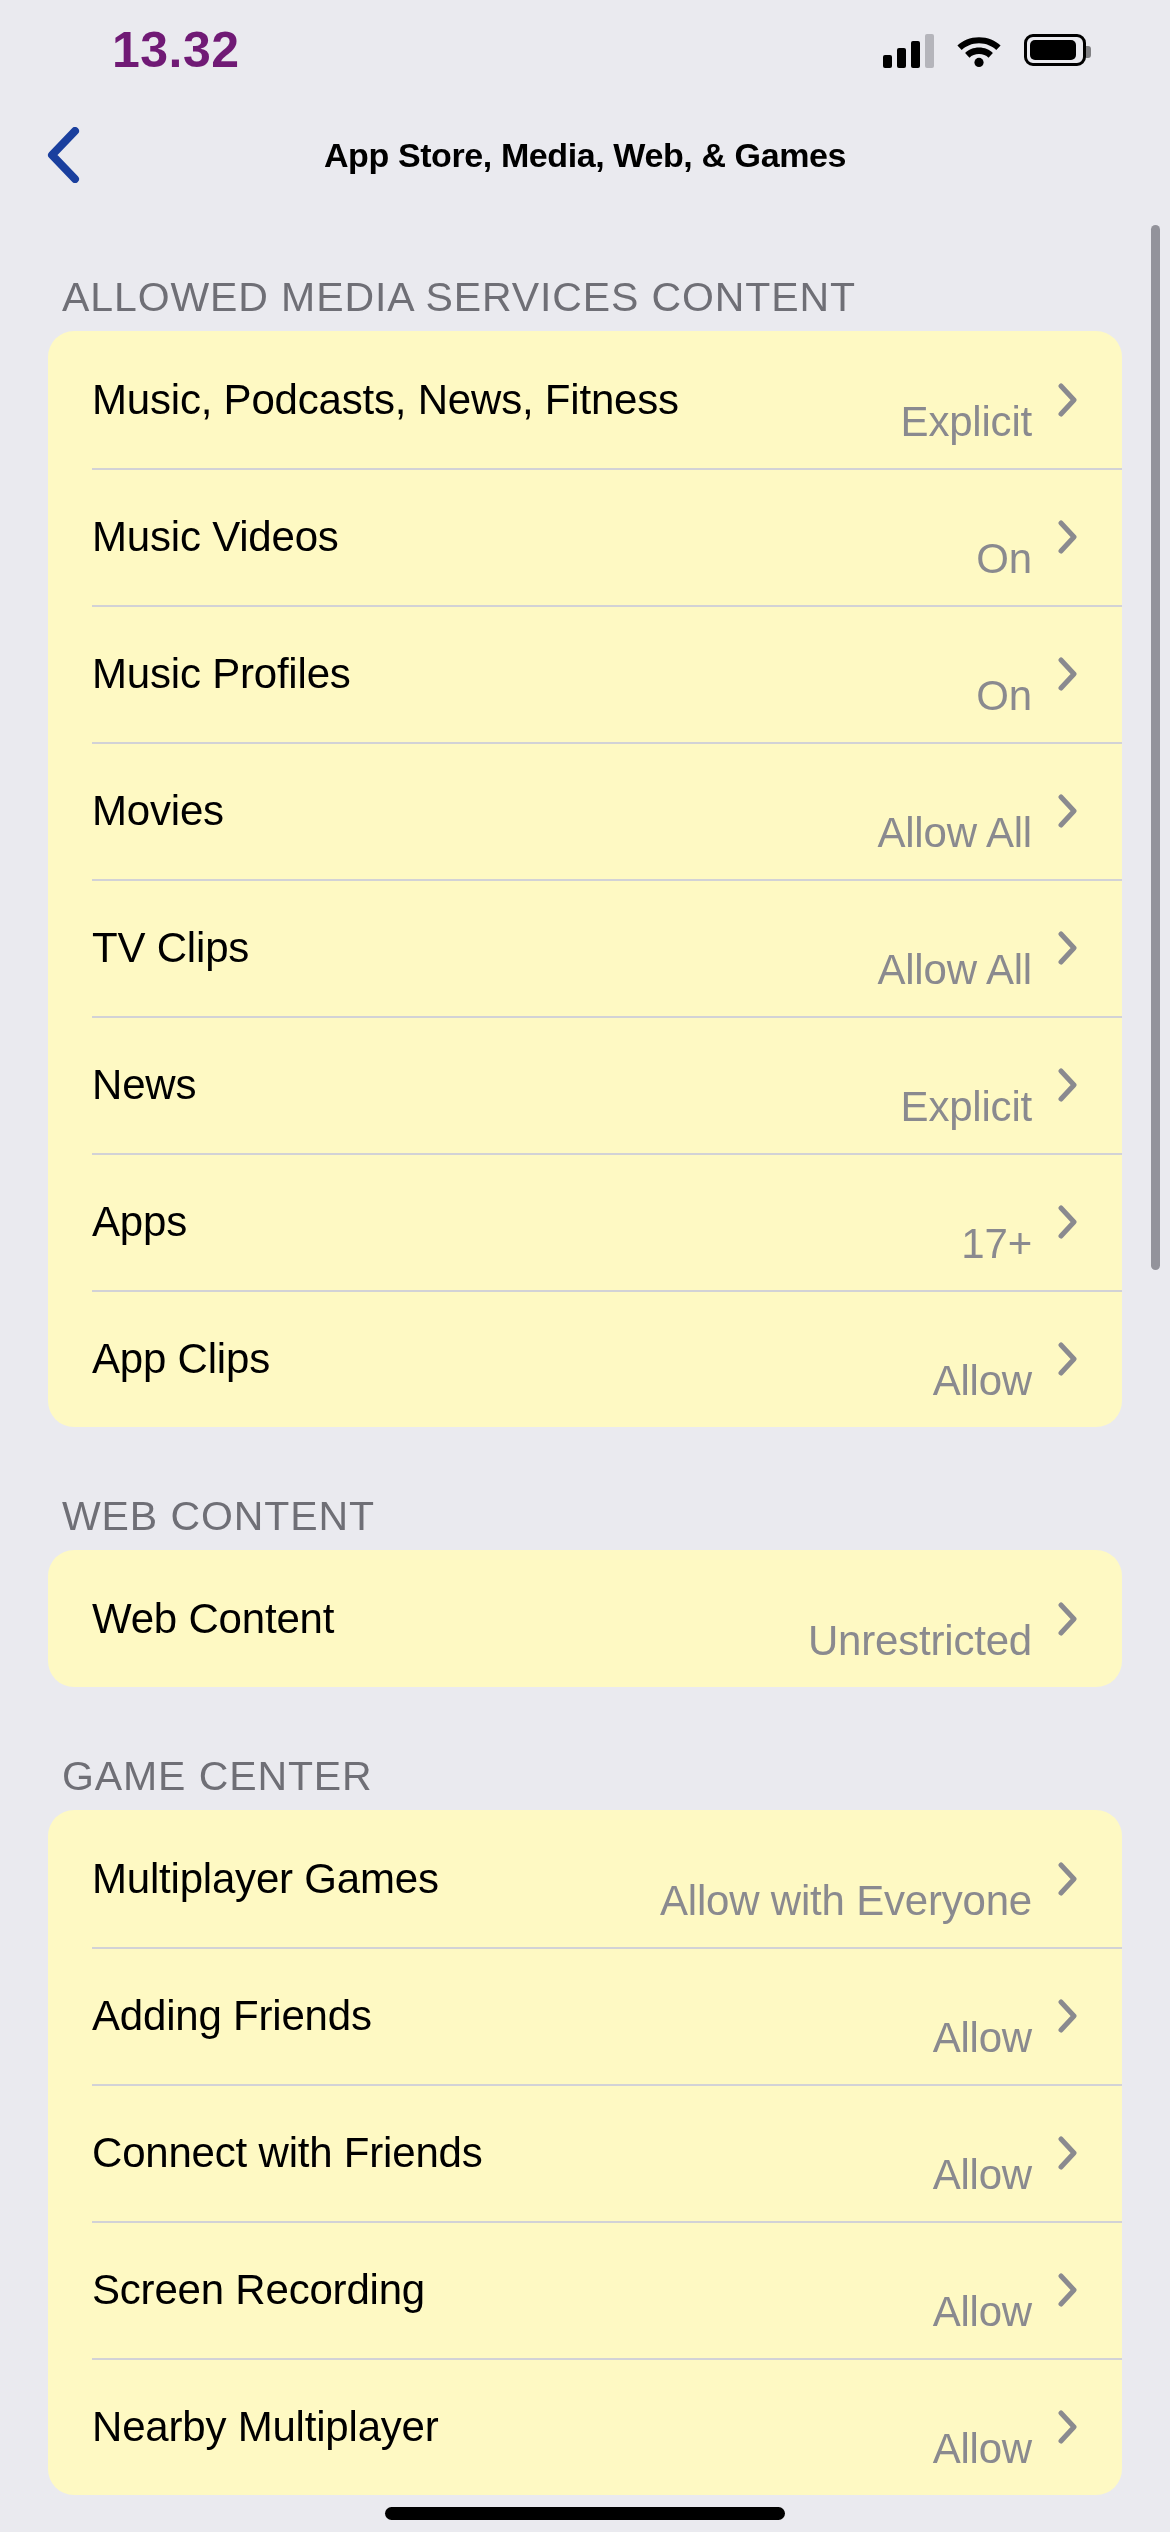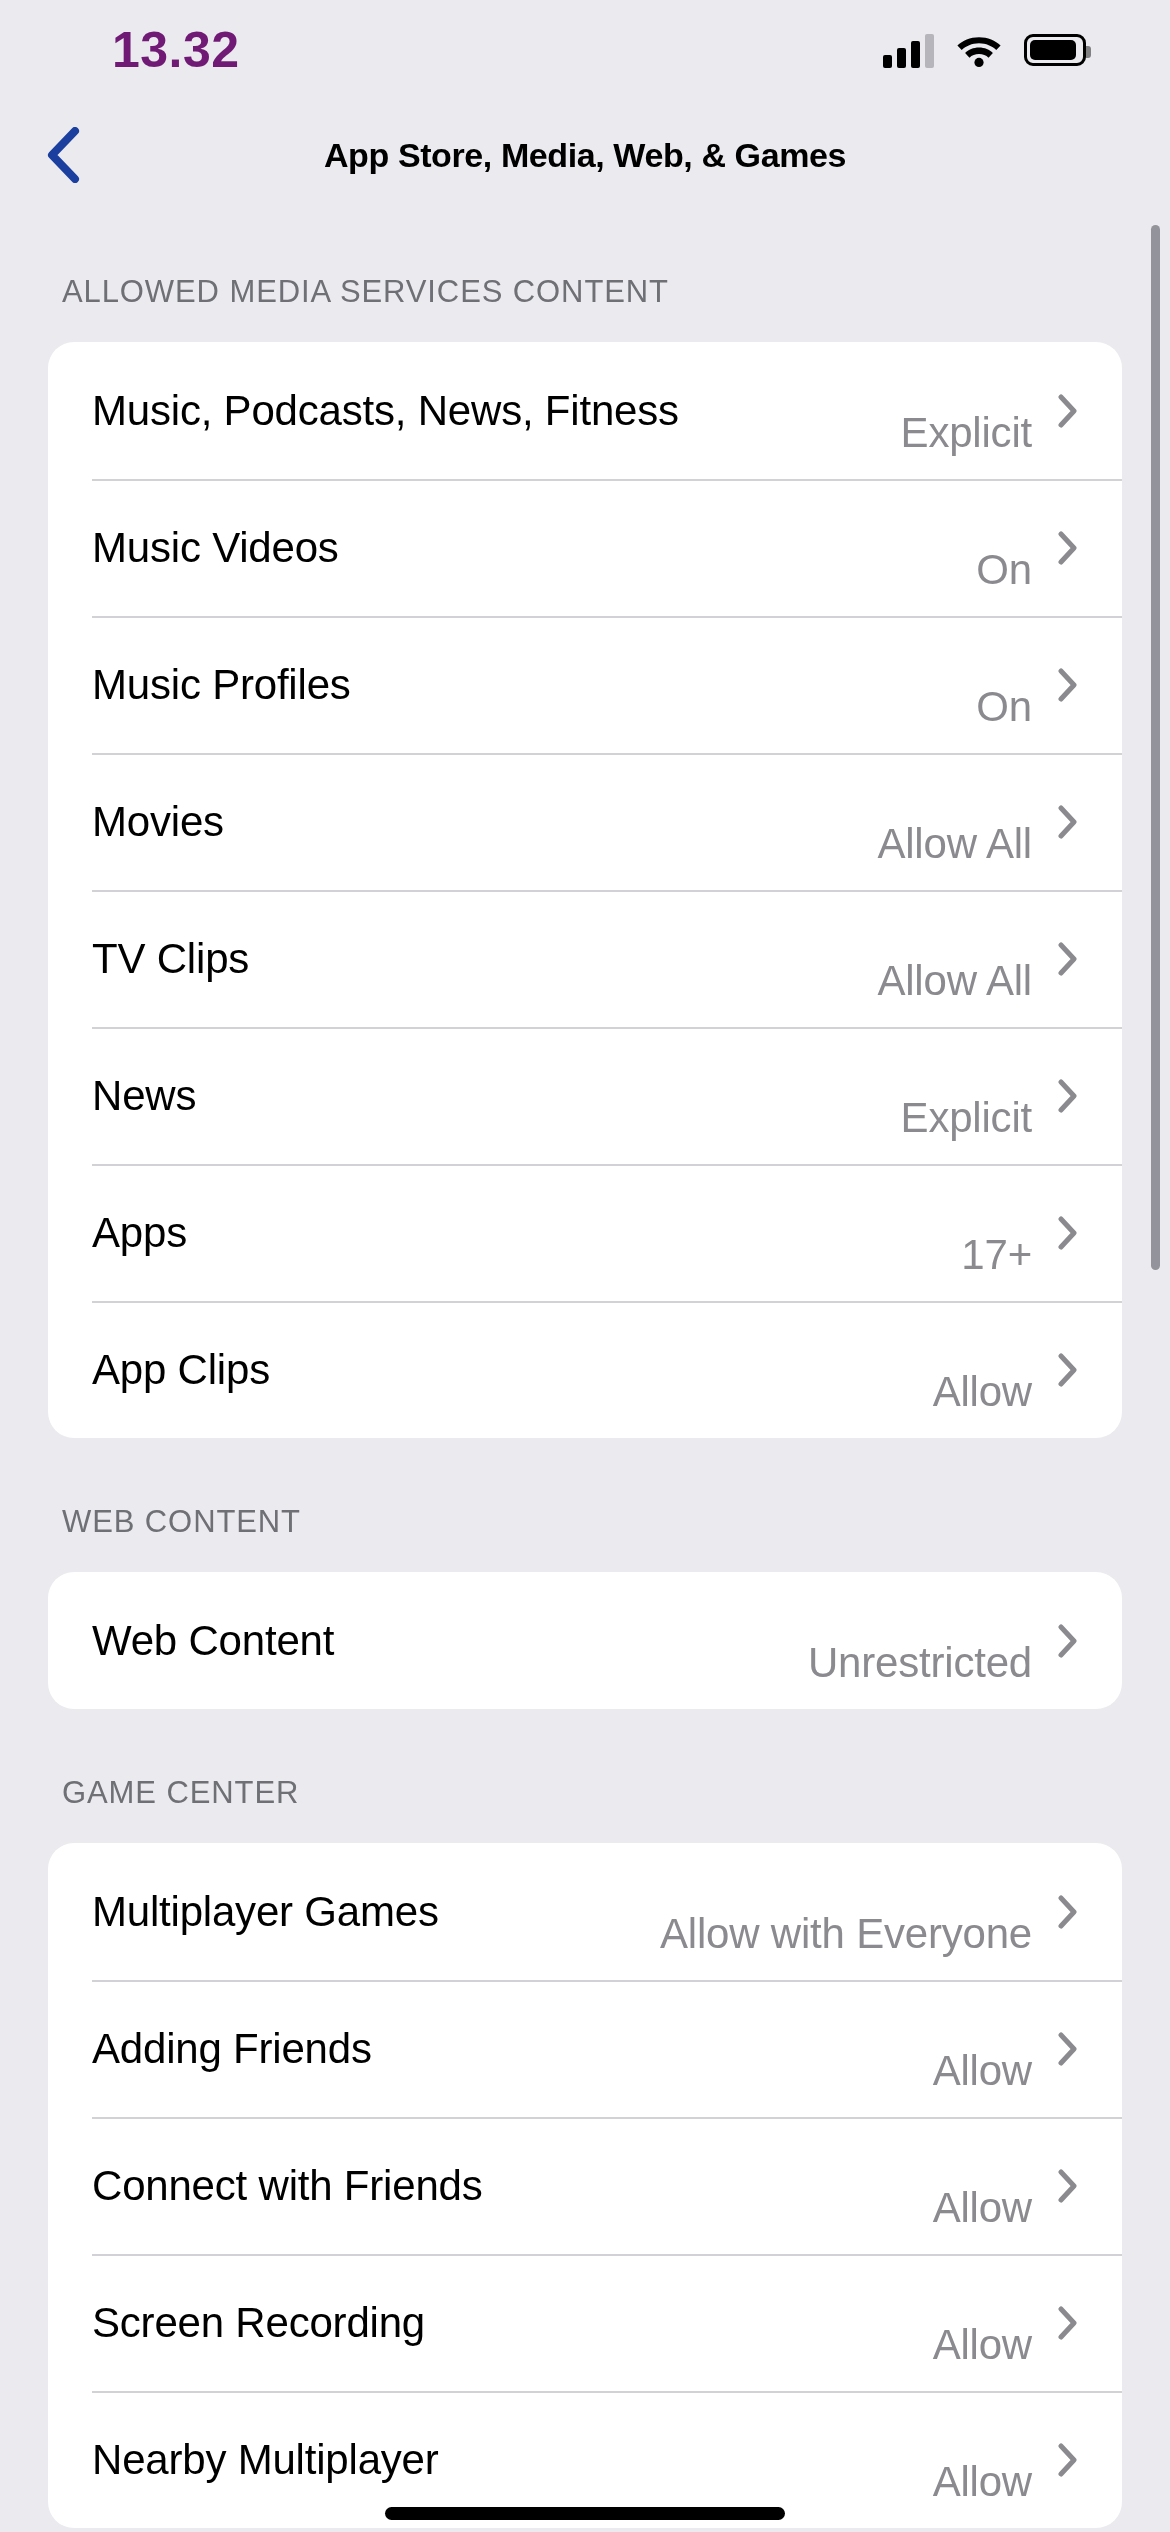--- a/index.html
+++ b/index.html
@@ -58,28 +58,28 @@
     width:100%; text-align:center; font-size:34px; font-weight:700;
     color:#000; letter-spacing:-0.4px; padding:0 110px;
   }
 
   
   .content {
     position:absolute; top:210px; left:0; width:1170px; height:2322px;
     overflow:hidden;
   }
   .section-header {
-    font-size:31px; color:#6f6f76; letter-spacing:0.9px;
-    padding:0 0 32px 62px; text-transform:uppercase;
+    font-size:41px; color:#6f6f76; letter-spacing:0.9px;
+    padding:0 0 10px 62px; text-transform:uppercase;
   }
   .sec-gap-1 { height:64px; }
   .sec-gap { height:66px; }
 
   .card {
-    margin:0 48px; background:#ffffff; border-radius:26px; overflow:hidden;
+    margin:0 48px; background:#fef9c3; border-radius:26px; overflow:hidden;
   }
   .row {
     display:flex; align-items:center; justify-content:space-between;
     height:137px; padding:0 44px 0 44px; position:relative;
   }
   .row + .row:before {
     content:""; position:absolute; left:44px; right:0; top:0;
     height:2px; background:#d2d2d6;
   }
   .row-label {

